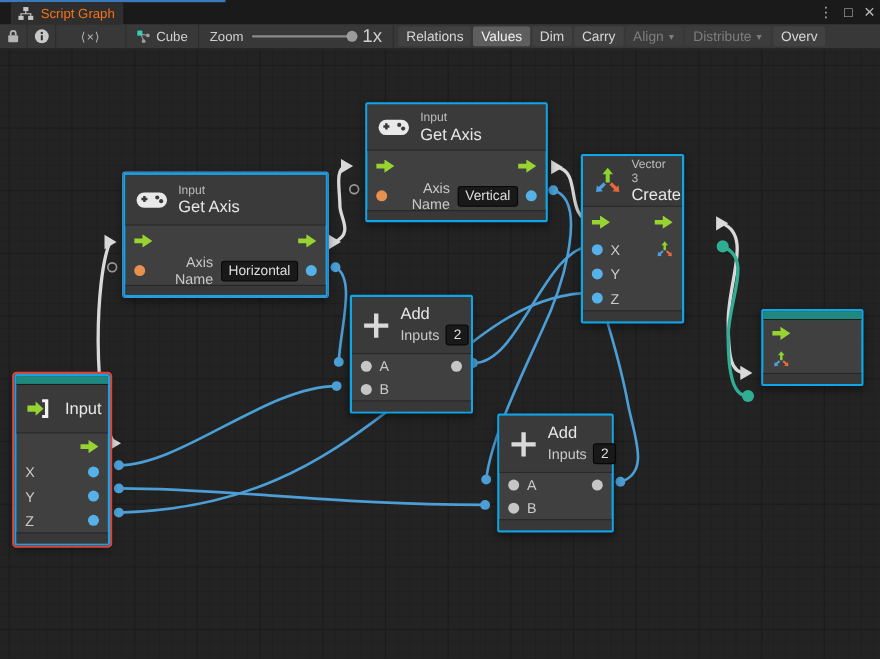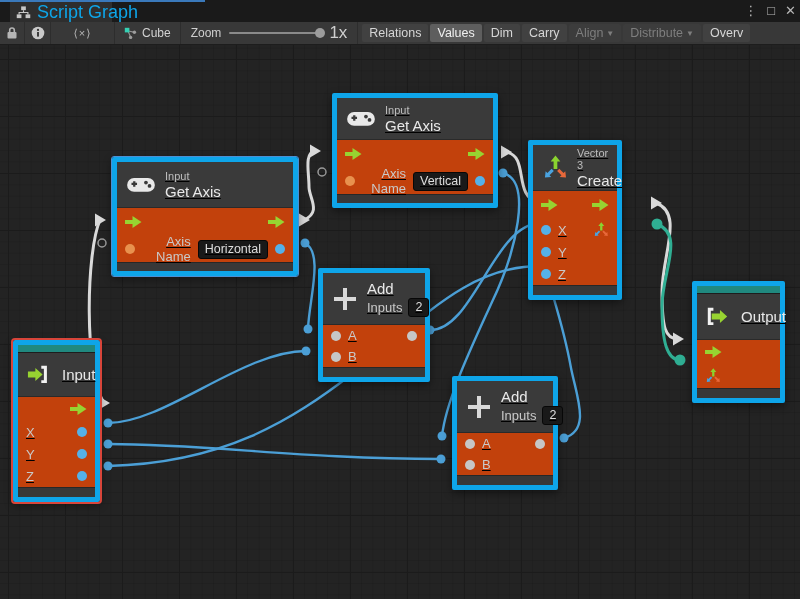--- a/index.html
+++ b/index.html
@@ -2,21 +2,21 @@
 <html><head>
 <meta charset="utf-8">
 <style>
   html,body{margin:0;padding:0;background:#111;}
   #app{position:relative;width:800px;height:599px;overflow:hidden;font-family:"Liberation Sans",sans-serif;
        -webkit-font-smoothing:antialiased;user-select:none;}
   
   .titlebar{position:absolute;left:0;top:0;width:800px;height:22px;background:#1a1a1a;z-index:6;}
   .focusline{position:absolute;left:0;top:0;width:205px;height:2px;background:#3a79bb;}
   .tab{position:absolute;left:10px;top:2px;height:20px;width:102px;background:#2e2e2e;display:flex;align-items:center;gap:6px;padding:0 6px;box-sizing:border-box;}
-  .tab span{font-size:18px;color:#0ea5e9;white-space:nowrap;}
+  .tab span{font-size:12px;color:#f97316;white-space:nowrap;}
   .winbtns{position:absolute;right:4px;top:0;height:22px;display:flex;align-items:center;gap:10px;color:#b9b9b9;font-size:13px;}
   .winbtns div{cursor:default;line-height:22px;}
   
   .toolbar{position:absolute;left:0;top:22px;width:800px;height:22px;background:#383838;border-bottom:1px solid #1d1d1d;z-index:6;display:flex;align-items:stretch;}
   .tcell{display:flex;align-items:center;justify-content:center;border-right:1px solid #2d2d2d;box-sizing:border-box;}
   .tbtn{display:flex;align-items:center;gap:5px;padding:0 9px;border-right:1px solid #2d2d2d;font-size:12px;color:#d2d2d2;white-space:nowrap;}
   .zoomwrap{display:flex;align-items:center;gap:8px;padding:0 10px;border-right:1px solid #2d2d2d;}
   .zoomlabel{font-size:12px;color:#cfcfcf;}
   .ztrack{position:relative;width:92px;height:2px;background:#8a8a8a;border-radius:1px;}
   .zknob{position:absolute;right:-4px;top:-4px;width:10px;height:10px;border-radius:50%;background:#9c9c9c;}
@@ -30,22 +30,22 @@
   .canvas{position:absolute;left:0;top:44px;width:800px;height:555px;background-color:#232323;
     background-image:
       linear-gradient(#1b1b1b 1px, transparent 1px),
       linear-gradient(90deg,#1b1b1b 1px, transparent 1px),
       linear-gradient(rgba(0,0,0,.09) 1px, transparent 1px),
       linear-gradient(90deg,rgba(0,0,0,.09) 1px, transparent 1px);
     background-size:57px 57px,57px 57px,11.4px 11.4px,11.4px 11.4px;
     background-position:0 15px,8px 0,0 3.6px,8px 0;}
   #wires{position:absolute;left:0;top:0;width:800px;height:599px;z-index:1;pointer-events:none;}
   
-  .node{position:absolute;z-index:2;background:#c2410c;border:5px solid #0ea5e9;border-radius:2px;
-        box-shadow:0 3px 9px rgba(0,0,0,.45);box-sizing:border-box;text-decoration:underline;}
+  .node{position:absolute;z-index:2;background:#404040;border:2px solid #0ea5e9;border-radius:2px;
+        box-shadow:0 3px 9px rgba(0,0,0,.45);box-sizing:border-box;}
   .node.sel-blue{outline:1.5px solid #4a8fd4;}
   .node.sel-red{outline:2px solid #d8453a;}
   .accentbar{height:7px;background:#20897f;border-bottom:1px solid #1d1d1d;}
   .nhead{background:#3a3a3a;border-bottom:1px solid #2a2a2a;display:flex;align-items:center;gap:9px;padding:0 9px;box-sizing:border-box;}
   .ntitles{display:flex;flex-direction:column;justify-content:center;gap:1px;min-width:0;}
   .nsub{font-size:11px;color:#bdbdbd;line-height:12px;}
   .nmain{font-size:15px;color:#e8e8e8;line-height:17px;white-space:nowrap;}
   .hfield{display:flex;align-items:center;gap:6px;}
   .row{display:flex;align-items:center;gap:7px;padding:0 8px;box-sizing:border-box;}
   .plabel{font-size:13px;color:#c9c9c9;text-align:right;}
@@ -284,31 +284,20 @@
           <span class="plabel">Y</span>
         </div>
         <div class="row" style="height:22px">
           <span class="dot" style="background:#55b1e8"></span>
           <span class="plabel">Z</span>
         </div>
         <div class="nfoot" style="height:9px"></div>
       </div>
       <div class="node" style="left: 692px; top: 281px; width: 93px;">
         <div class="accentbar"></div>
-        <div class="nhead" style="height:46px">
-          <span class="ico">
-            <svg width="26" height="18.98" viewBox="0 0 30 22">
-              <path d="M8.5 1 H2 v20 h6.5 v-3.4 h-3 V4.4 h3 z" fill="#f2f2f2"></path>
-              <path d="M6.5 7.6 h9.6 V3.4 l8.4 7.6 -8.4 7.6 V14.4 H6.5 z" fill="#97d331"></path>
-            </svg>
-          </span>
-          <span class="ntitles">
-            <span class="nmain">Output</span>
-          </span>
-        </div>
         <div class="row" style="height:24px">
           <span class="ico">
             <svg width="17" height="12" viewBox="0 0 17 12">
               <path d="M0 3.9 h7.5 V0 l9 6 -9 6 V8.1 H0 z" fill="#97d331"></path>
             </svg>
           </span>
         </div>
         <div class="row" style="height:24px">
           <span class="ico">
             <svg width="16" height="16" viewBox="0 0 28 28">

